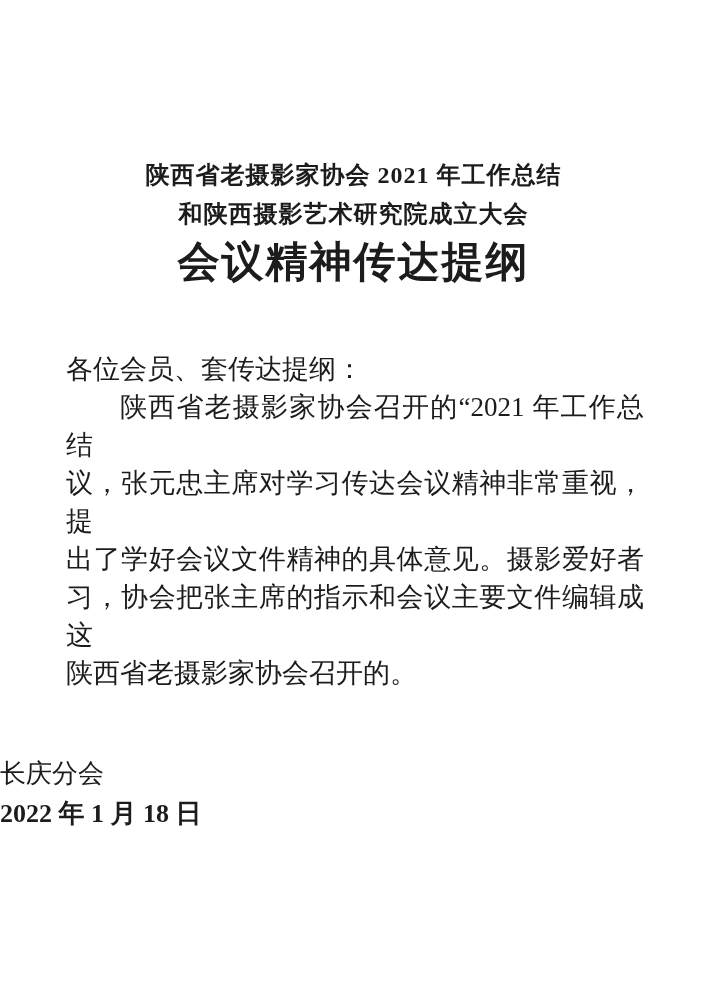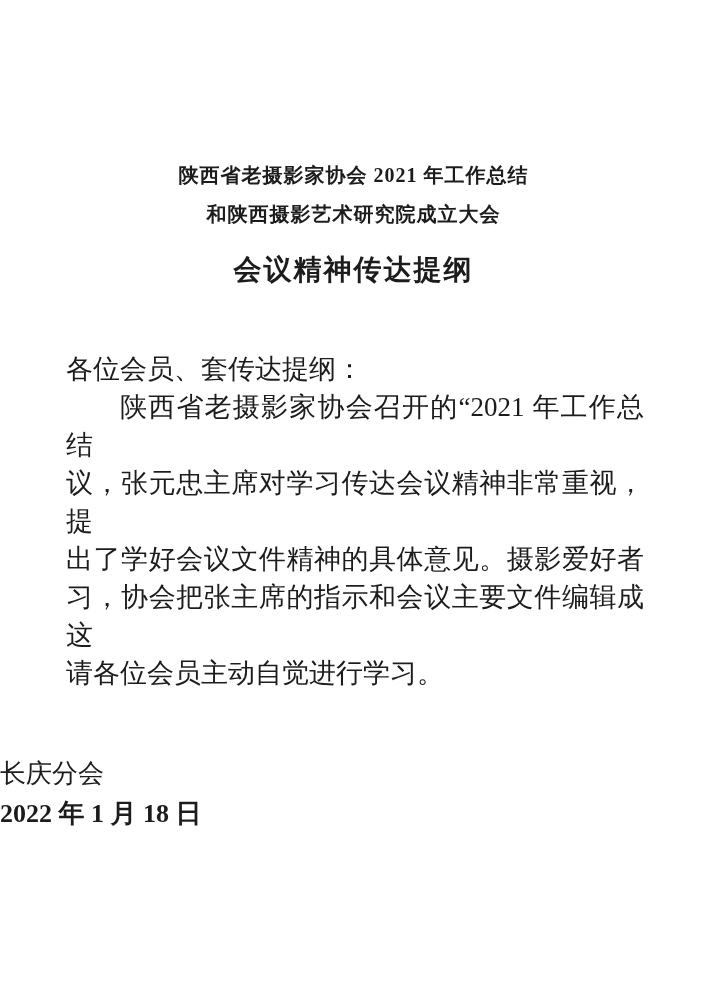--- a/index.html
+++ b/index.html
@@ -16,29 +16,29 @@
   }
   .title-block {
     position: absolute;
     top: 156px;
     left: 0;
     width: 707px;
     text-align: center;
     font-weight: 700;
   }
   .title-line {
-    font-size: 20px;
+    font-size: 24px;
     line-height: 39px;
     letter-spacing: 1px;
     white-space: nowrap;
   }
   .title-line-3 {
-    font-size: 28px;
+    font-size: 42px;
     line-height: 46px;
-    margin-top: 13px;
+    margin-top: 5px;
     letter-spacing: 2px;
   }
   .body-block {
     position: absolute;
     top: 350px;
     left: 66px;
     width: 578px;
     font-size: 27px;
     line-height: 38px;
   }
@@ -76,21 +76,21 @@
     <div class="title-line">和陕西摄影艺术研究院成立大会</div>
     <div class="title-line title-line-3">会议精神传达提纲</div>
   </div>
 
   <div class="body-block">
     <div class="bline">各位会员、套传达提纲：</div>
     <div class="bline jline indent">陕西省老摄影家协会召开的“2021 年工作总结</div>
     <div class="bline jline">议，张元忠主席对学习传达会议精神非常重视，提</div>
     <div class="bline jline">出了学好会议文件精神的具体意见。摄影爱好者</div>
     <div class="bline jline">习，协会把张主席的指示和会议主要文件编辑成这</div>
-    <div class="bline">请各位会员主动自觉进行学习。</div>
+    <div class="bline">陕西省老摄影家协会召开的。</div>
   </div>
 
   <div class="footer-block">
     <div class="footer-signature">长庆分会</div>
     <div class="footer-date">2022 年 1 月 18 日</div>
   </div>
 
 </div>
 
 </body></html>

